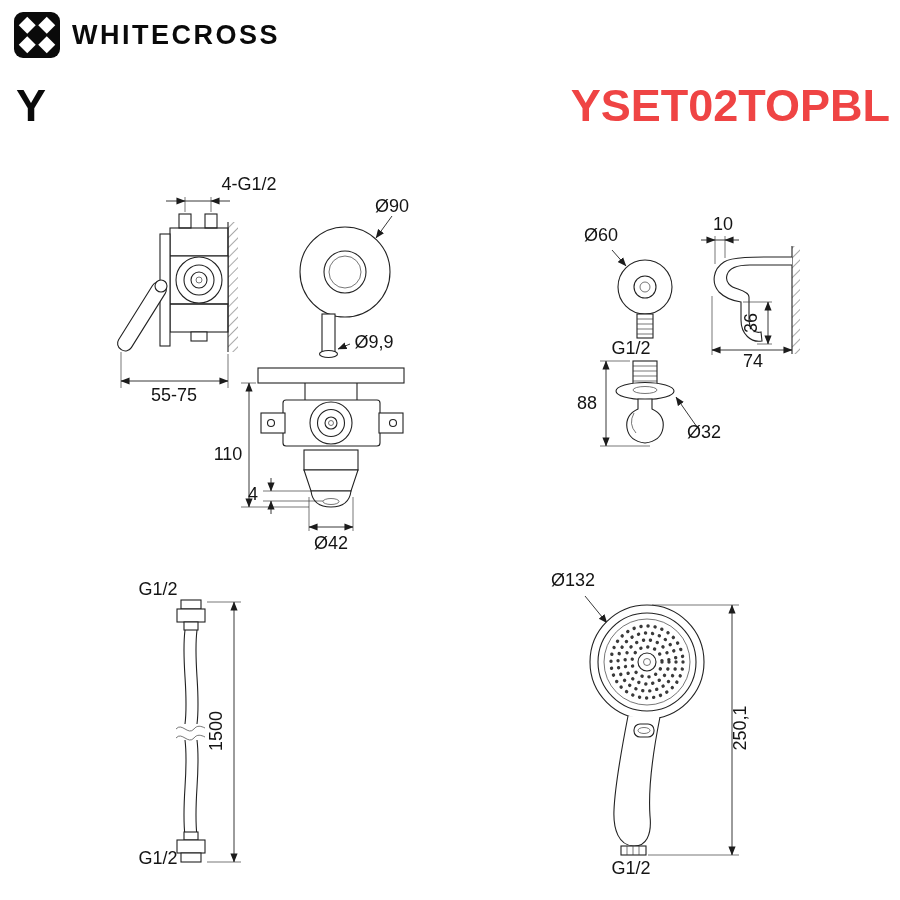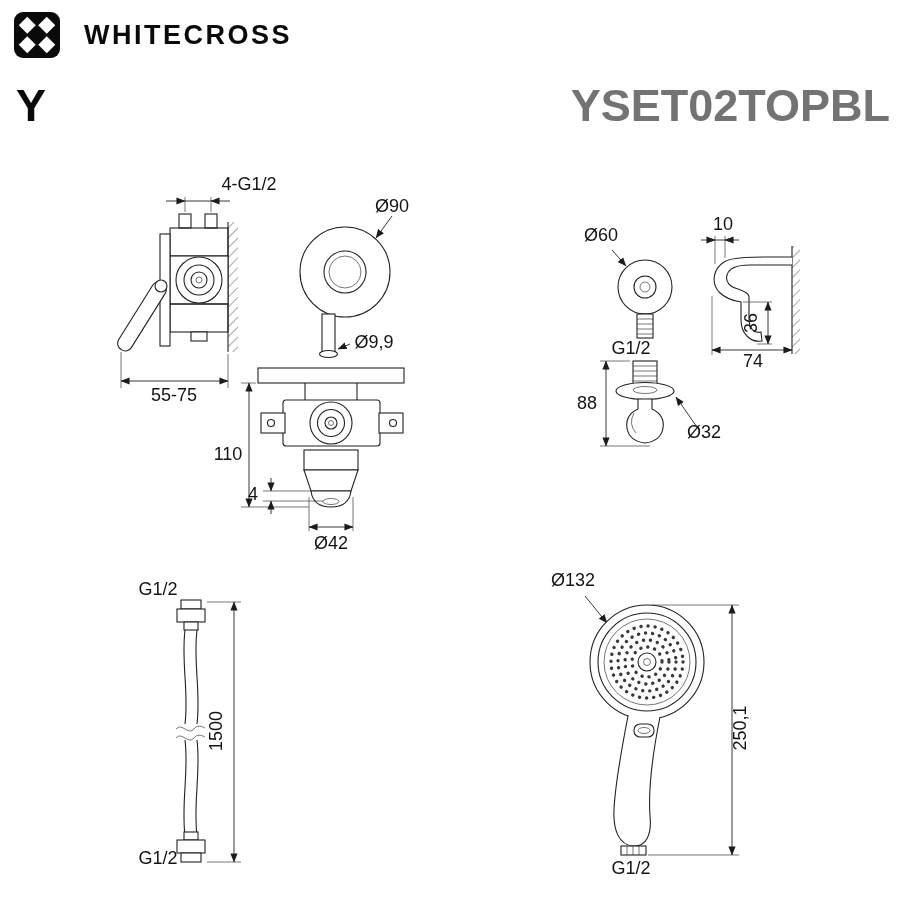--- a/index.html
+++ b/index.html
@@ -1,24 +1,24 @@
 <!DOCTYPE html>
 <html><head>
 <meta charset="utf-8">
 <style>
   html,body { margin:0; padding:0; background:#ffffff; }
   .page {
     position:relative; width:900px; height:900px; background:#fff; overflow:hidden;
     font-family:"Liberation Sans", sans-serif; color:#111;
   }
-  .brandbar { position:absolute; left:14px; top:12px; display:flex; align-items:center; gap:24px; }
+  .brandbar { position:absolute; left:14px; top:12px; display:flex; align-items:center; gap:12px; }
   .logo { width:46px; height:46px; }
   .brandname { font-size:27px; font-weight:700; letter-spacing:2.5px; color:#0a0a0a; line-height:46px; }
   .series  { position:absolute; left:16px;  top:80px; font-size:45px; font-weight:700; color:#0a0a0a; }
-  .model   { position:absolute; right:10px; top:80px; font-size:45px; font-weight:700; color:#737373; }
+  .model   { position:absolute; right:10px; top:80px; font-size:45px; font-weight:700; color:#ef4444; }
   svg.drawing { position:absolute; left:0; top:0; width:900px; height:900px; }
 
   .s  { stroke:#222; stroke-width:1.1; fill:none; }
   .sf { stroke:#222; stroke-width:1.1; fill:#fff; }
   .st { stroke:#3c3c3c; stroke-width:0.7; fill:none; }
   .dl { stroke:#222; stroke-width:0.9; fill:none; }
   .dots { stroke:#3a3a3a; stroke-width:3.4; stroke-dasharray:0.1 7; stroke-linecap:round; fill:none; }
   text.dim { font-family:"Liberation Sans", sans-serif; font-size:18px; fill:#141414; }
 </style>
 </head>

